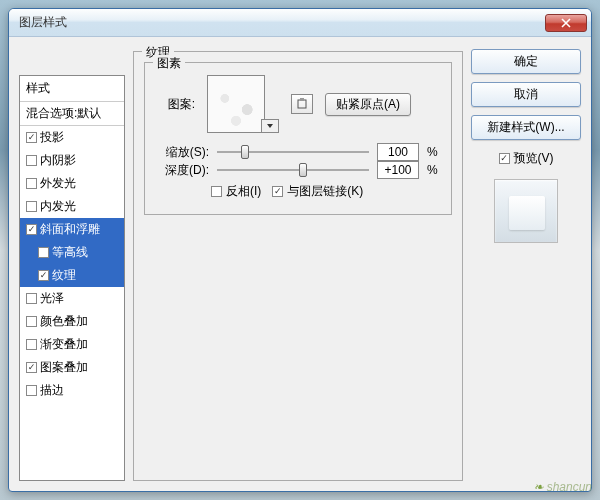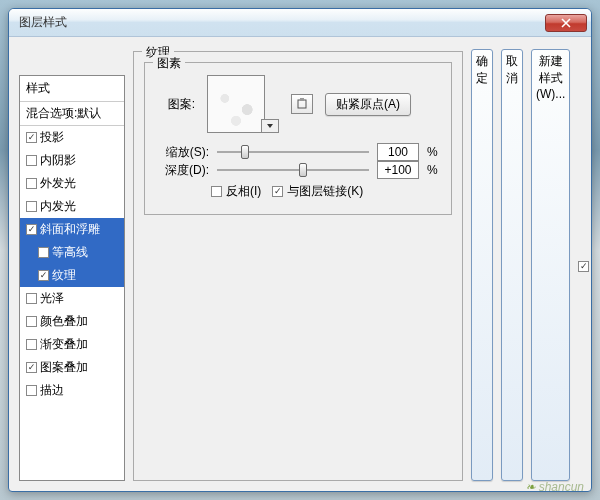--- a/index.html
+++ b/index.html
@@ -35,26 +35,26 @@
 .btn { border: 1px solid #888; background: linear-gradient(#fdfdfd,#e4e4e4); border-radius: 3px; padding: 2px 10px; cursor: pointer; box-shadow: 0 1px 1px rgba(0,0,0,0.1); text-align: center; }
 .slider-row { display: flex; align-items: center; gap: 8px; }
 .slider-label { width: 54px; text-align: right; }
 .slider { flex: 1; height: 18px; position: relative; }
 .slider-track { position: absolute; left: 0; right: 0; top: 8px; height: 2px; background: #aaa; }
 .slider-thumb { position: absolute; top: 2px; width: 8px; height: 14px; background: linear-gradient(#fff,#ccc); border: 1px solid #666; border-radius: 2px; cursor: pointer; }
 .num-input { width: 42px; height: 18px; border: 1px solid #888; background: #fff; text-align: center; padding: 0 3px; }
 .unit { width: 14px; }
 .check-row { display: flex; align-items: center; gap: 11px; margin-top: 4px; padding-left: 56px; }
 .check-row label { display: flex; align-items: center; gap: 4px; cursor: pointer; }
-.right-panel { width: 110px; display: flex; flex-direction: row; gap: 8px; padding-top: 2px; }
+.right-panel { width: 110px; display: flex; flex-direction: column; gap: 8px; padding-top: 2px; }
 .r-btn { border: 1px solid #7a9ac0; background: linear-gradient(#fdfefe,#e2ecf6); border-radius: 3px; padding: 3px 4px; cursor: pointer; text-align: center; box-shadow: 0 1px 1px rgba(0,0,0,0.15); }
 .preview-check { display: flex; align-items: center; justify-content: center; gap: 4px; margin-top: 2px; }
 .preview-box { width: 64px; height: 64px; margin: 4px auto 0 auto; border: 1px solid #bbb; background: linear-gradient(180deg, #f4f7fa 0%, #e0e8ee 60%, #d4dde4 100%); box-shadow: inset 0 1px 2px rgba(255,255,255,0.8); position: relative; }
 .preview-box::after { content:""; position:absolute; left:14px; top:16px; width:36px; height:34px; background: linear-gradient(180deg,#fff,#e6edf2); border-radius:2px; box-shadow: 0 1px 2px rgba(0,0,0,0.15); }
-.watermark { position: fixed; right: 16px; bottom: 6px; font-size: 11px; color: rgba(120,150,80,0.6); pointer-events:none; font-style: italic; }
+.watermark { position: fixed; right: 8px; bottom: 6px; font-size: 11px; color: rgba(120,150,80,0.6); pointer-events:none; font-style: italic; }
 .watermark .leaf { color: #7ca040; }
 </style>
 </head>
 <body>
 
 <div class="window">
   <div class="titlebar">
     <span class="titlebar-text">图层样式</span>
     <div class="close-btn">
       <svg viewBox="0 0 10 10">

